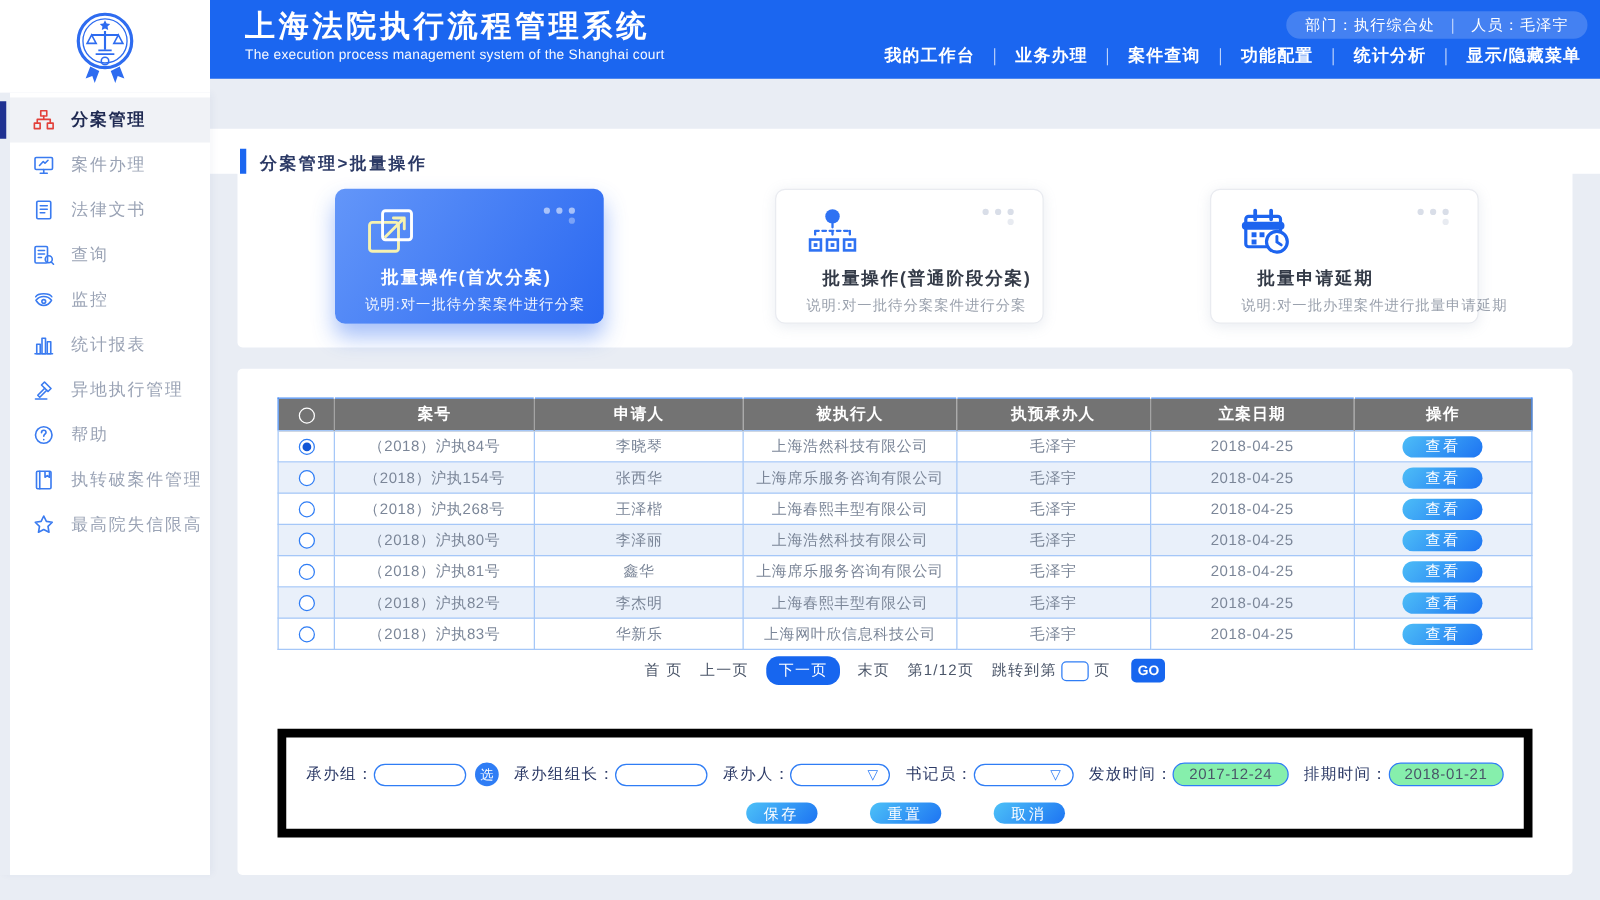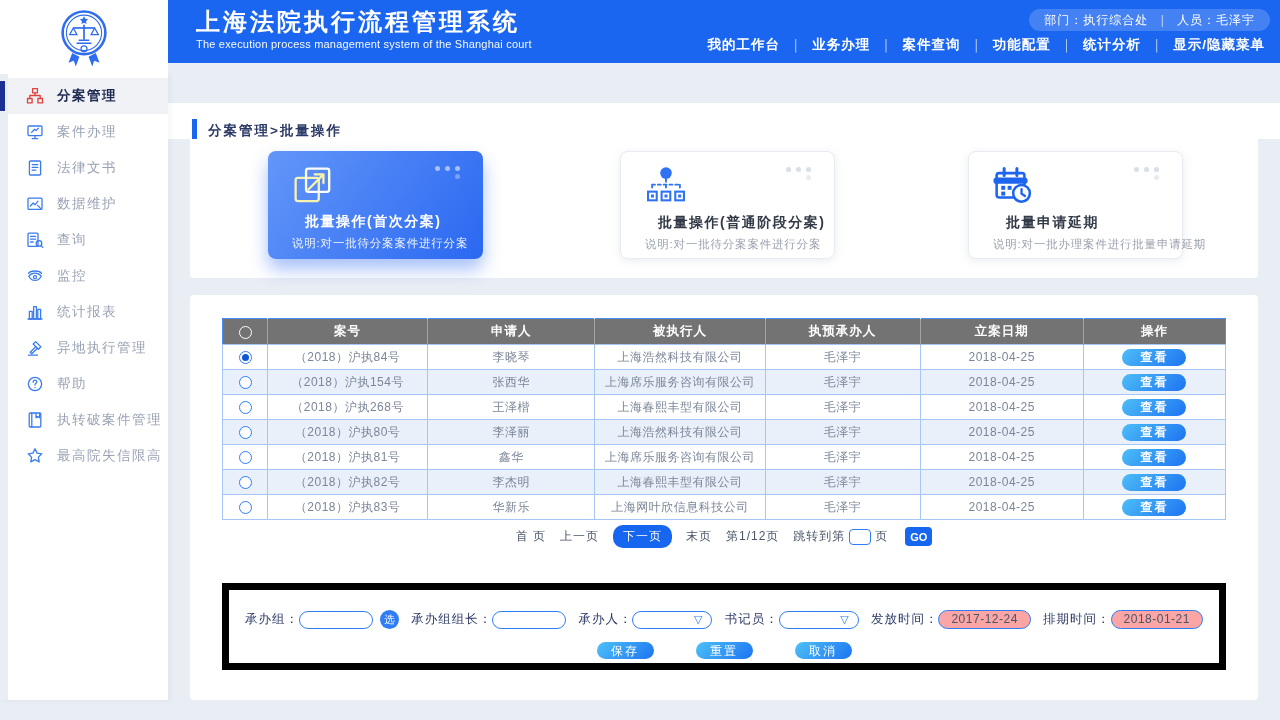--- a/index.html
+++ b/index.html
@@ -66,42 +66,42 @@
                    border:1px solid #a5c7f8; }
   .case-table { border:1px solid #4a8df4; }
   .case-table tr.alt { background:#e9f0fa; }
   .col-radio { width:45px; } .col-case { width:160px; } .col-appl { width:167px; } .col-exec { width:170px; }
   .col-hand { width:155px; } .col-date { width:163px; } .col-act { width:142px; }
   .radio { display:inline-block; width:13px; height:13px; border:1.5px solid #2f7df5; border-radius:50%;
            background:#fff; position:relative; vertical-align:middle; cursor:pointer; }
   .radio.checked::after { content:""; position:absolute; left:2px; top:2px; right:2px; bottom:2px; background:#1055d6; border-radius:50%; }
   .radio.hdr { border-color:#fff; background:transparent; }
   .view-btn { display:inline-block; width:64px; height:17px; line-height:17px; border:none; border-radius:9px;
-              background:linear-gradient(135deg,#4dbdf7,#1d74f2); color:#fff; font-size:12px; letter-spacing:2px; cursor:pointer;font-weight:bold; }
+              background:linear-gradient(135deg,#4dbdf7,#1d74f2); color:#fff; font-size:12px; letter-spacing:2px; cursor:pointer; }
 
   
   .pagination { position:absolute; left:0; top:230px; width:100%; display:flex; justify-content:center; align-items:center;
                 font-size:12px; color:#4a5568; letter-spacing:1px; }
   .pagination > * { margin:0 7px; }
   .page-btn { cursor:pointer; white-space:nowrap; }
   .page-btn.active { background:#1766ef; color:#fff; border-radius:10px; padding:3px 10px; }
   .jump-input { width:22px; height:16px; border:1px solid #2f7df5; border-radius:4px; outline:none; margin:0 4px; }
   .go-btn { width:27px; height:19px; background:#1766ef; color:#fff; border:none; border-radius:4px;
             font-size:11px; font-weight:bold; cursor:pointer; margin-left:10px; }
 
   
   .assign-form { position:absolute; left:32px; top:288px; width:1004px; height:87px; border:7px solid #000000; background:#fff; }
   .form-row { display:flex; align-items:center; justify-content:space-between; padding:20px 16px 0 16px; }
   .field { display:flex; align-items:center; font-size:12.5px; color:#2c3a66; letter-spacing:1px; white-space:nowrap; }
   .pill-input { width:74px; height:18px; border:1px solid #2f7df5; border-radius:10px; background:#fff; outline:none;
                 font-size:12px; text-align:center; color:#4a5568; }
   .select-pill { position:relative; width:80px; height:18px; border:1px solid #2f7df5; border-radius:10px; background:#fff; cursor:pointer; }
   .select-pill .arrow { position:absolute; right:8px; top:1px; font-size:11px; color:#2f7df5; }
   .date-pill { height:19px; line-height:17px; border:1px solid #2f7df5; border-radius:10px; padding:0 12px;
-               font-size:12px; color:#4a5568; letter-spacing:.5px; cursor:pointer; background:#fca5a5; }
+               font-size:12px; color:#4a5568; letter-spacing:.5px; cursor:pointer; background:#86efac; }
   .sel-circle { width:19px; height:19px; border-radius:50%; background:#2f7df5; color:#fff; font-size:10.5px;
                 display:flex; align-items:center; justify-content:center; margin-left:7px; cursor:pointer; border:none; }
   .form-actions { display:flex; justify-content:center; margin-top:13px; }
   .action-btn { width:57px; height:17px; line-height:16px; border:none; border-radius:9px; margin:0 21px;
                 background:linear-gradient(135deg,#4dc1f8,#1d74f2); color:#fff; font-size:12px; letter-spacing:2px; cursor:pointer; }
 </style>
 </head>
 <body>
 
 <div class="app">
@@ -171,30 +171,20 @@
           <svg width="18" height="18" viewBox="0 0 18 18" fill="none" stroke="currentColor" stroke-width="1.3" stroke-linecap="round" stroke-linejoin="round">
             <rect x="3.4" y="2" width="11.2" height="14" rx="1"></rect>
             <path d="M6.2 5.6h5.6M6.2 8.4h5.6M6.2 11.2h3.6"></path>
           </svg>
         </span>
         <span class="side-lbl">法律文书</span>
       </div>
       <div class="side-item">
         <span class="side-icn">
           <svg width="18" height="18" viewBox="0 0 18 18" fill="none" stroke="currentColor" stroke-width="1.3" stroke-linecap="round" stroke-linejoin="round">
-            <rect x="2" y="3.2" width="14" height="11.2" rx="1"></rect>
-            <path d="M4.4 11l2.8-3 1.8 1.8 3-3.6"></path>
-            <path d="M11.6 10.4l3.2 3.2"></path>
-          </svg>
-        </span>
-        <span class="side-lbl">数据维护</span>
-      </div>
-      <div class="side-item">
-        <span class="side-icn">
-          <svg width="18" height="18" viewBox="0 0 18 18" fill="none" stroke="currentColor" stroke-width="1.3" stroke-linecap="round" stroke-linejoin="round">
             <rect x="2" y="2.2" width="10" height="13.2" rx="1"></rect>
             <path d="M4.6 5.4h5M4.6 8.2h5M4.6 11h2.6"></path>
             <circle cx="13" cy="12.4" r="2.8"></circle>
             <path d="M15 14.6l1.8 1.8"></path>
           </svg>
         </span>
         <span class="side-lbl">查询</span>
       </div>
       <div class="side-item">
         <span class="side-icn">

